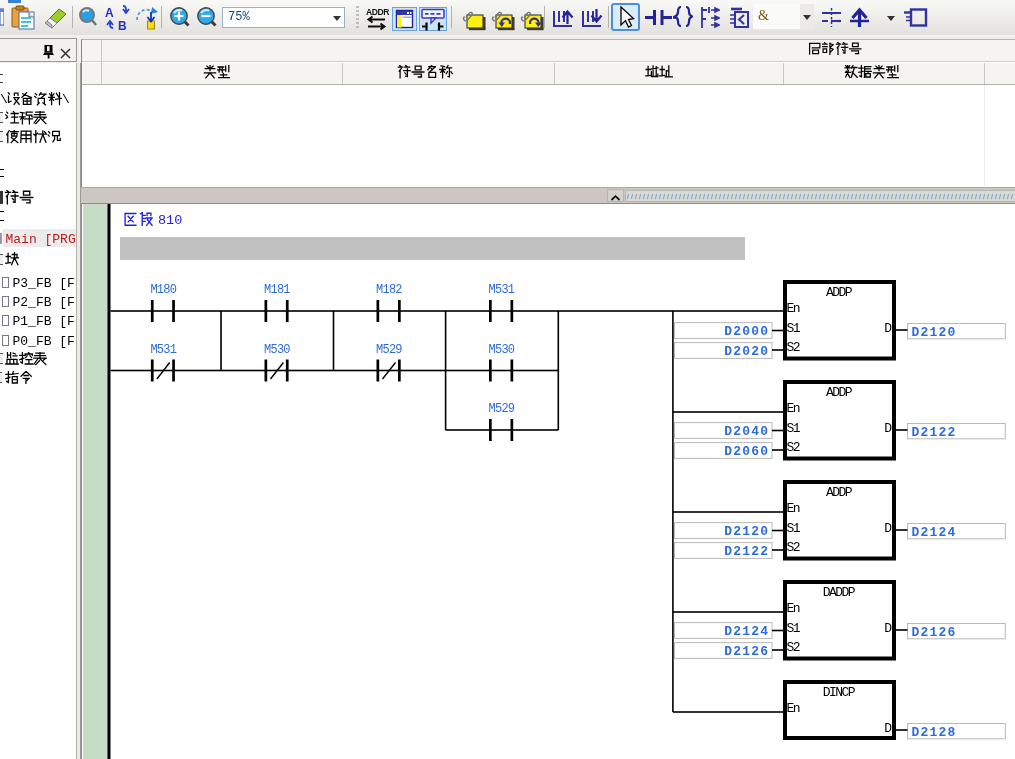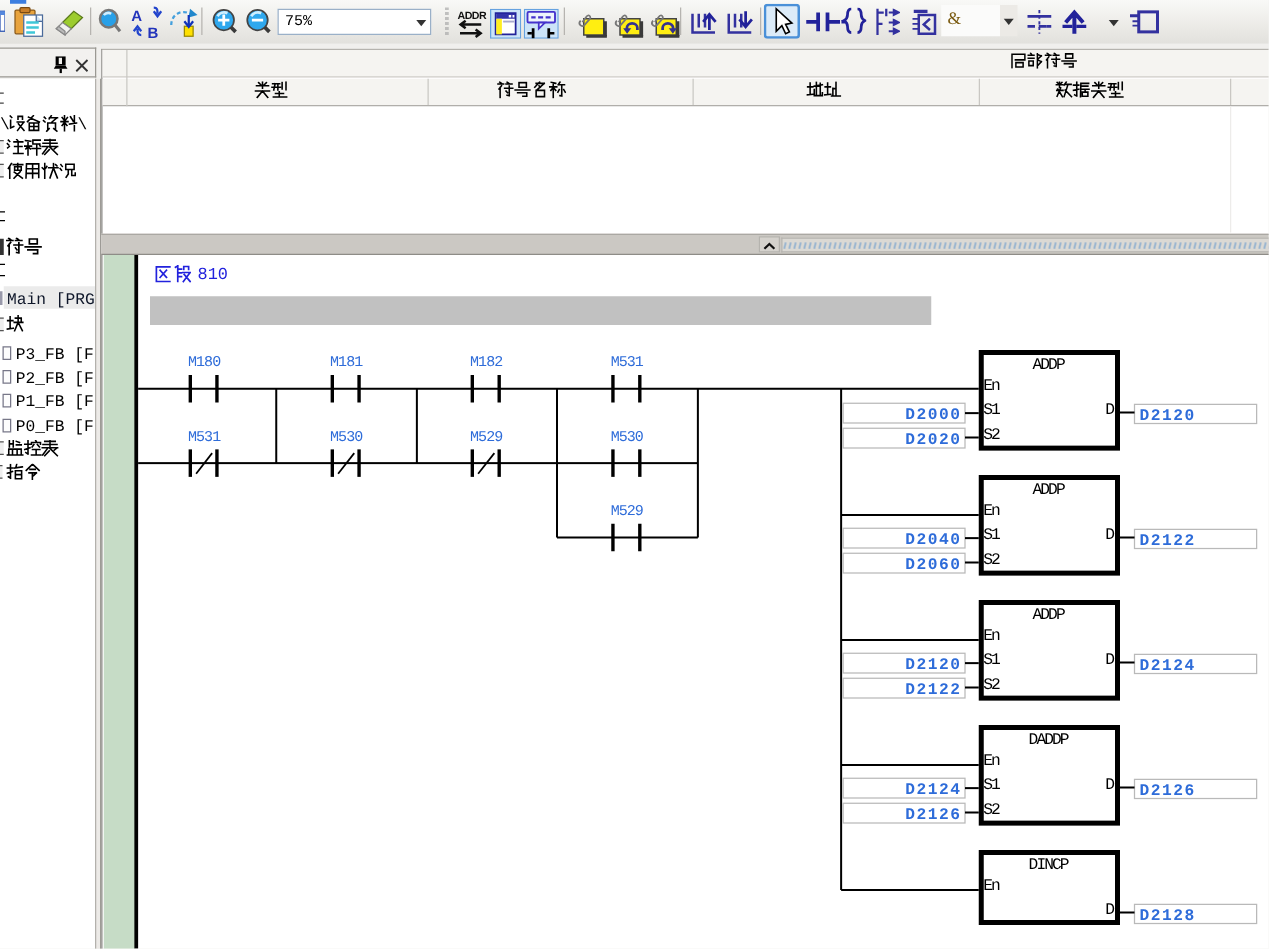--- a/index.html
+++ b/index.html
@@ -51,21 +51,21 @@
       <line x1="10" y1="5.5" x2="10" y2="14.5" stroke="#fff" stroke-width="2.2"></line>
       <line x1="15.8" y1="15.8" x2="19.5" y2="19.5" stroke="#3a3a3a" stroke-width="3"></line>
     </svg></div>
 <div class="abs" style="left:196px;top:6px;width:22px;height:22px"><svg width="22" height="22">
       <circle cx="10" cy="10" r="8.2" fill="#2fa8ee" stroke="#444" stroke-width="1.4"></circle>
       <path d="M5 7 a6.5 6.5 0 0 1 8 -2.5" stroke="#cceeff" stroke-width="2.2" fill="none"></path>
       <line x1="5.5" y1="10" x2="14.5" y2="10" stroke="#fff" stroke-width="2.2"></line>
       <line x1="15.8" y1="15.8" x2="19.5" y2="19.5" stroke="#3a3a3a" stroke-width="3"></line>
     </svg></div>
 <div class="abs" style="left:222px;top:7px;width:123px;height:21px;background:#fff;border:1px solid #9ab0c8"></div>
-<div class="abs mono" style="left:228px;top:10px;font-size:12px;color:#000000">75%</div>
+<div class="abs mono" style="left:228px;top:10px;font-size:12px;color:#0c4a6e">75%</div>
 <div class="abs" style="left:330px;top:8px;width:14px;height:19px"><svg width="14" height="19">
       <polygon points="3,8 11,8 7,13" fill="#333"></polygon>
     </svg></div>
 <div class="abs" style="left:356px;top:6px;width:3px;height:23px;background:repeating-linear-gradient(#aaa 0 2px,transparent 2px 4px);opacity:.7"></div>
 <div class="abs" style="left:364px;top:6px;width:26px;height:25px"><svg width="26" height="25">
       <text x="2" y="9" font-family="Liberation Sans" font-size="8.5" font-weight="bold" letter-spacing="-0.4" fill="#111">ADDR</text>
       <path d="M21 13.5 h-16 m3.5 -3 l-4 3 l4 3" stroke="#111" stroke-width="2" fill="none"></path>
       <path d="M4 20.5 h16 m-3.5 -3 l4 3 l-4 3" stroke="#111" stroke-width="2" fill="none"></path>
     </svg></div>
 <div class="abs" style="left:392px;top:7px;width:25px;height:24px"><svg width="25" height="24">
@@ -210,21 +210,21 @@
     <div class="abs" style="left:0;top:191px;width:3px;height:13px;background:#333"></div>
     <div style="position:absolute;left:4px;top:190px;">
       <svg width="30" height="15" viewBox="0 0 30 15" style="display:block">
         <path d="M3.0 0.6L4.5 1.8M9.3 0.6L10.8 1.8M1.5 2.4L6.3 2.4M8.4 2.4L13.5 2.4M4.5 3.9L2.4 6.6M3.3 5.4L3.3 13.8M7.2 6.0L14.1 6.0M11.1 4.2L11.1 12.3M11.1 12.3L9.3 12.0M8.4 8.4L9.6 9.9" stroke="#000" stroke-width="1.35" fill="none" stroke-linecap="square"></path>
         <path d="M19.5 1.2L25.8 1.2M19.5 1.2L19.5 5.1M25.8 1.2L25.8 5.1M19.5 5.1L25.8 5.1M16.2 7.5L28.8 7.5M18.3 9.9L26.1 9.9M26.1 9.9L26.1 12.9M26.1 12.9L22.8 12.9" stroke="#000" stroke-width="1.35" fill="none" stroke-linecap="square"></path>
       </svg>
     </div>
     <div class="abs" style="left:0;top:211px;width:4px;height:10px;border-top:1.5px solid #000;border-bottom:1.5px solid #000"></div>
     <div class="abs" style="left:3px;top:228.5px;width:73px;height:18.5px;background:#ebebeb"></div>
     <div class="abs" style="left:0;top:233px;width:2px;height:11px;background:#fff;border:1px solid #99a"></div>
-    <div class="abs mono" style="left:5.5px;top:231.5px;font-size:13px;color:#0f172a">Main [PRG</div>
+    <div class="abs mono" style="left:5.5px;top:231.5px;font-size:13px;color:#b91c1c">Main [PRG</div>
     <div class="abs" style="left:0;top:254px;width:3px;height:11px;border-top:1.5px solid #555;border-bottom:1.5px solid #555;background:#eee"></div>
     <div style="position:absolute;left:5px;top:252px;">
       <svg width="14" height="14" viewBox="0 0 14 14" style="display:block">
         <path d="M3.1 1.4L3.1 10.9M1.1 4.5L5.3 4.5M0.8 11.2L5.6 10.6M7.3 2.5L12.0 2.5M12.0 2.5L12.0 5.9M9.5 0.6L9.5 5.9M6.4 5.9L13.4 5.9M9.5 5.9L6.7 12.6M9.5 5.9L12.9 12.6" stroke="#000" stroke-width="1.26" fill="none" stroke-linecap="square"></path>
       </svg>
     </div>
     <div class="abs" style="left:2px;top:277.0px;width:7px;height:11px;background:#fdfdfd;border:1px solid #778"></div>
     <div class="abs mono" style="left:12.5px;top:276.0px;font-size:13px;color:#000">P3_FB [FB</div>
     <div class="abs" style="left:2px;top:296.2px;width:7px;height:11px;background:#fdfdfd;border:1px solid #778"></div>
     <div class="abs mono" style="left:12.5px;top:295.2px;font-size:13px;color:#000">P2_FB [FB</div>

